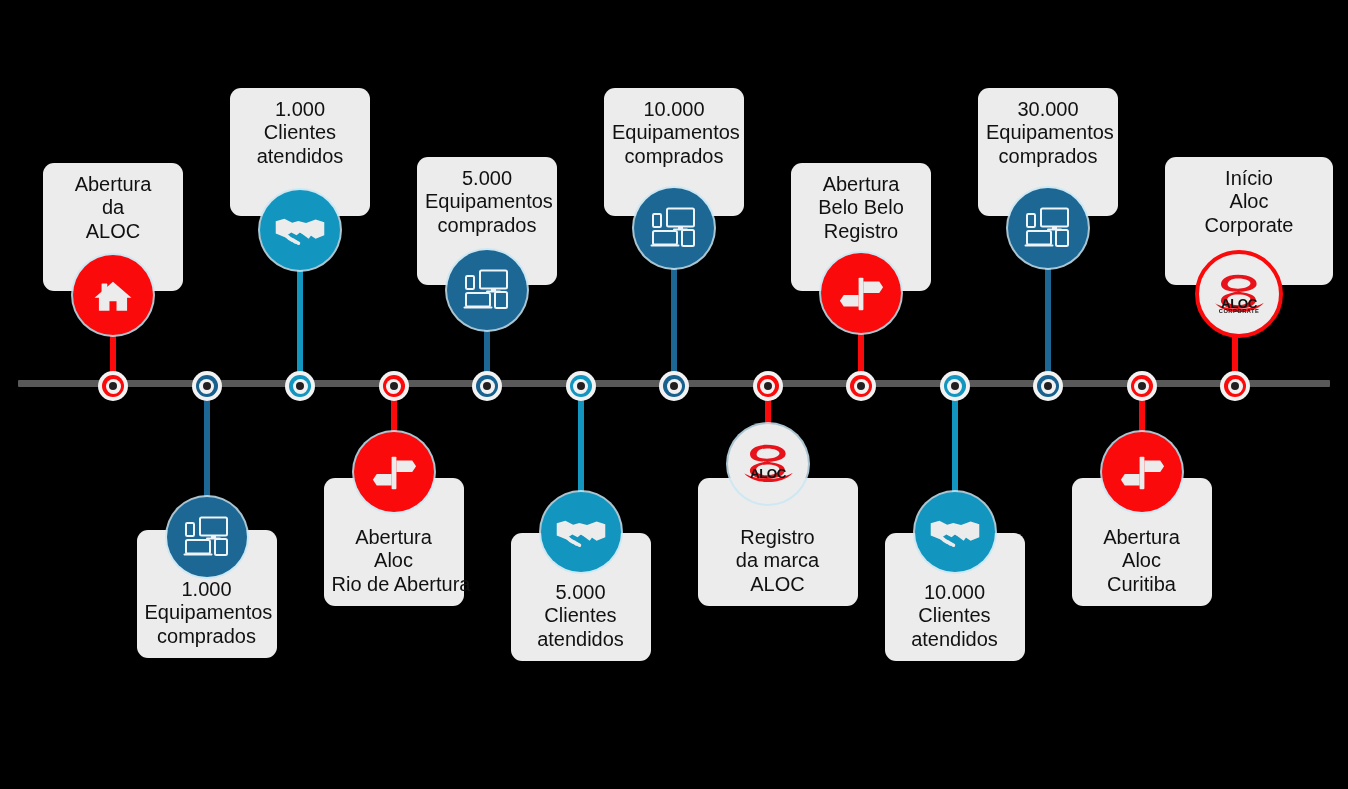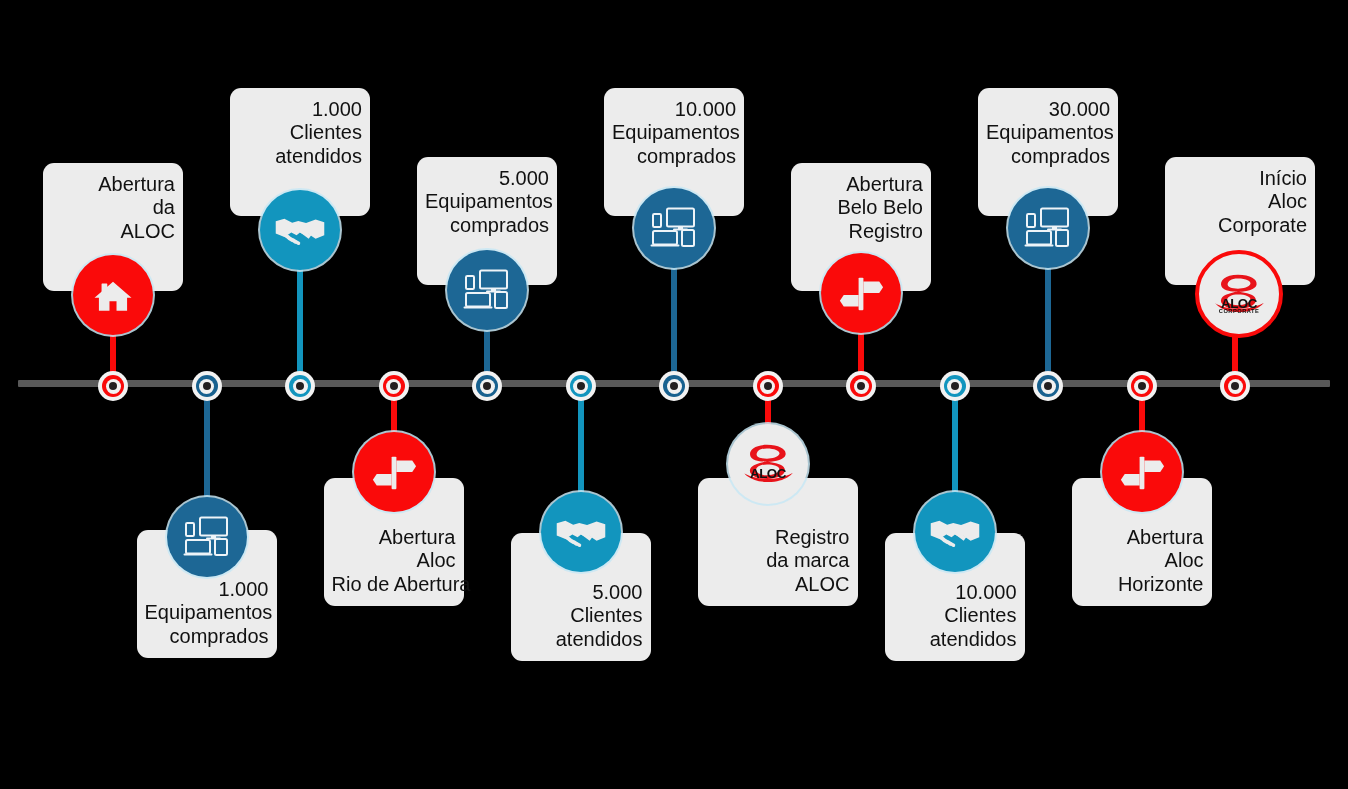--- a/index.html
+++ b/index.html
@@ -30,21 +30,21 @@
   .stem.red{background:#fa0a0a;}
   .stem.navy{background:#1d6795;}
   .stem.cyan{background:#1295be;}
 
   
   .card{position:absolute;background:#ececec;border-radius:11px;
         color:#111;text-align:center;line-height:1.17;
         font-size:20px;padding:10px 8px;box-sizing:border-box;
         display:flex;flex-direction:column;justify-content:flex-start;}
   .card.below{justify-content:flex-end;}
-  .card .ln{display:block;white-space:nowrap;text-align:right;}
+  .card .ln{display:block;white-space:nowrap;}
 
   
   .bubble{position:absolute;border-radius:50%;
           display:flex;align-items:center;justify-content:center;
           box-shadow:0 0 0 2px rgba(200,232,245,.85);}
   .bubble.red{background:#fa0a0a;}
   .bubble.navy{background:#1d6795;}
   .bubble.cyan{background:#1295be;}
   .bubble.white{background:#ececec;box-shadow:0 0 0 2px rgba(200,232,245,.85);}
   .bubble.logo-ring{background:#ececec;border:4px solid #fa0a0a;box-shadow:none;}
@@ -347,40 +347,40 @@
         <div class="ring navy">
           <div class="inner">
             <div class="core"></div>
           </div>
         </div>
       </div>
       <div class="stem red" style="left: 1141.5px; top: 383px; height: 89px;"></div>
       <div class="card below" style="left: 1071.5px; top: 478px; width: 140px; height: 128px;">
         <span class="ln">Abertura</span>
         <span class="ln">Aloc</span>
-        <span class="ln">Horizonte</span>
+        <span class="ln">Curitiba</span>
       </div>
       <div class="bubble red" style="left: 1101.5px; top: 432px; width: 80px; height: 80px;">
         <svg width="48" height="48" viewBox="0 0 100 100">
     <g fill="#ececec">
       <rect x="45" y="18" width="10" height="68" rx="2"></rect>
       <path d="M55 26 L88 26 L96 38 L88 50 L55 50 Z"></path>
       <path d="M45 54 L14 54 L6 66 L14 78 L45 78 Z"></path>
     </g>
         </svg>
       </div>
       <div class="marker" style="left: 1141.5px; top: 386px;">
         <div class="ring red">
           <div class="inner">
             <div class="core"></div>
           </div>
         </div>
       </div>
       <div class="stem red" style="left: 1235px; top: 328px; height: 55px;"></div>
-      <div class="card" style="left: 1165px; top: 157px; width: 150px; height: 128px;">
+      <div class="card" style="left: 1165px; top: 157px; width: 168px; height: 128px;">
         <span class="ln">Início</span>
         <span class="ln">Aloc</span>
         <span class="ln">Corporate</span>
       </div>
       <div class="bubble logo-ring" style="left: 1195px; top: 250px; width: 80px; height: 80px;">
         <svg width="62" height="58.9" viewBox="0 0 120 92">
     <g fill="#e8131a">
       <path d="M58 8 C33 8 22 20 26 30 C29 38 44 41 58 40 C46 43 30 46 26 54
                C21 64 34 74 58 74 C82 74 96 64 92 54 C89 46 74 43 60 41
                C75 40 92 36 94 27 C96 17 82 8 58 8 Z

